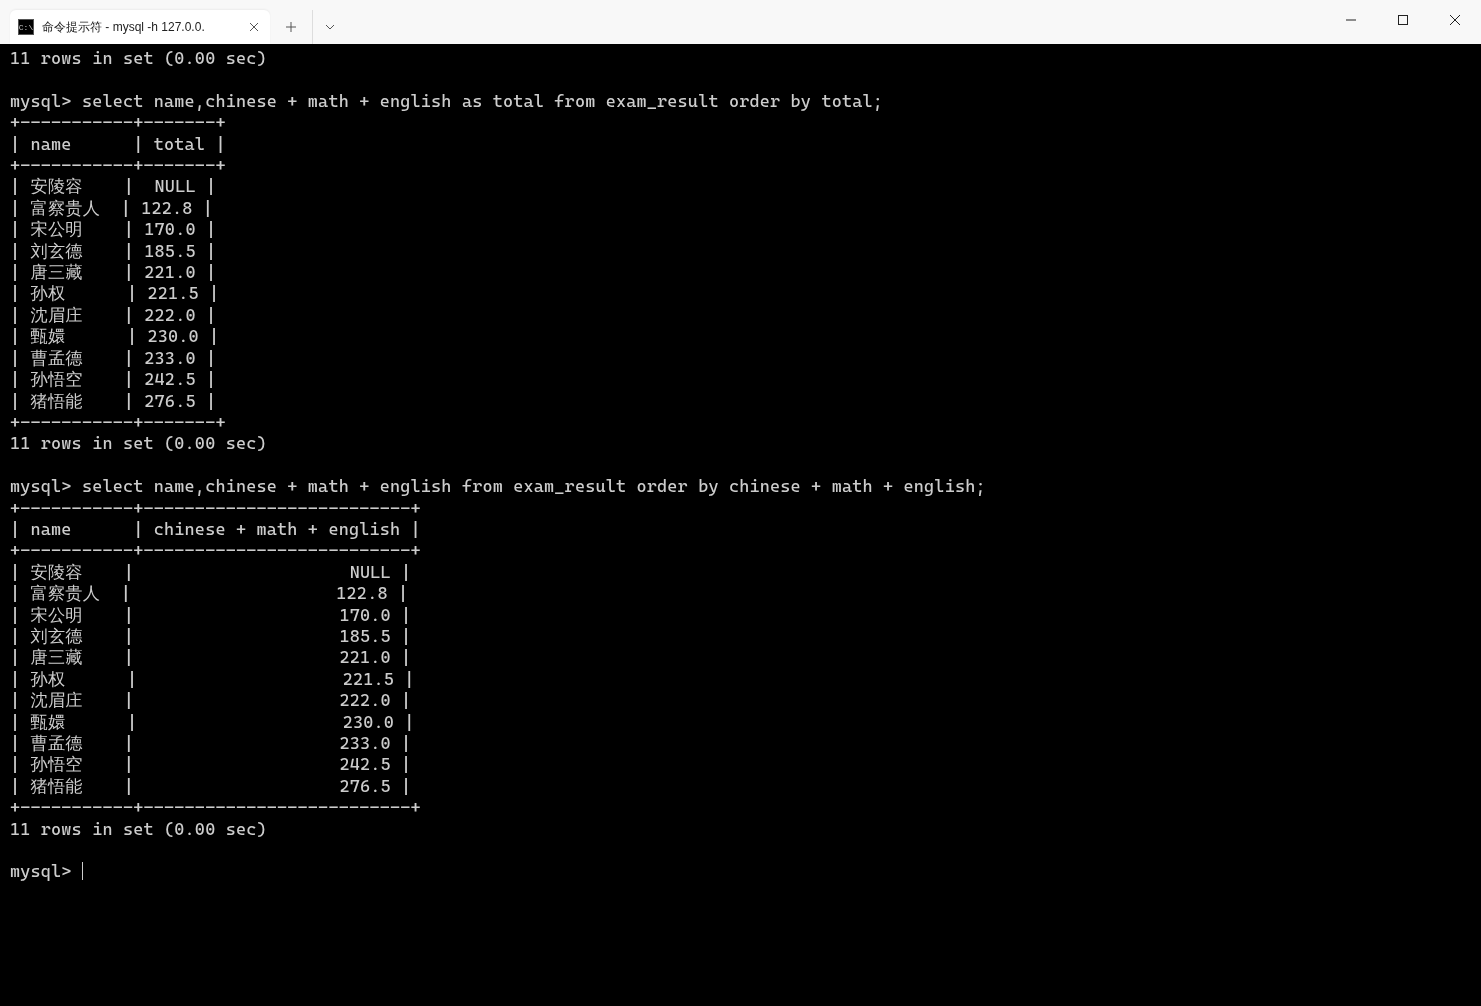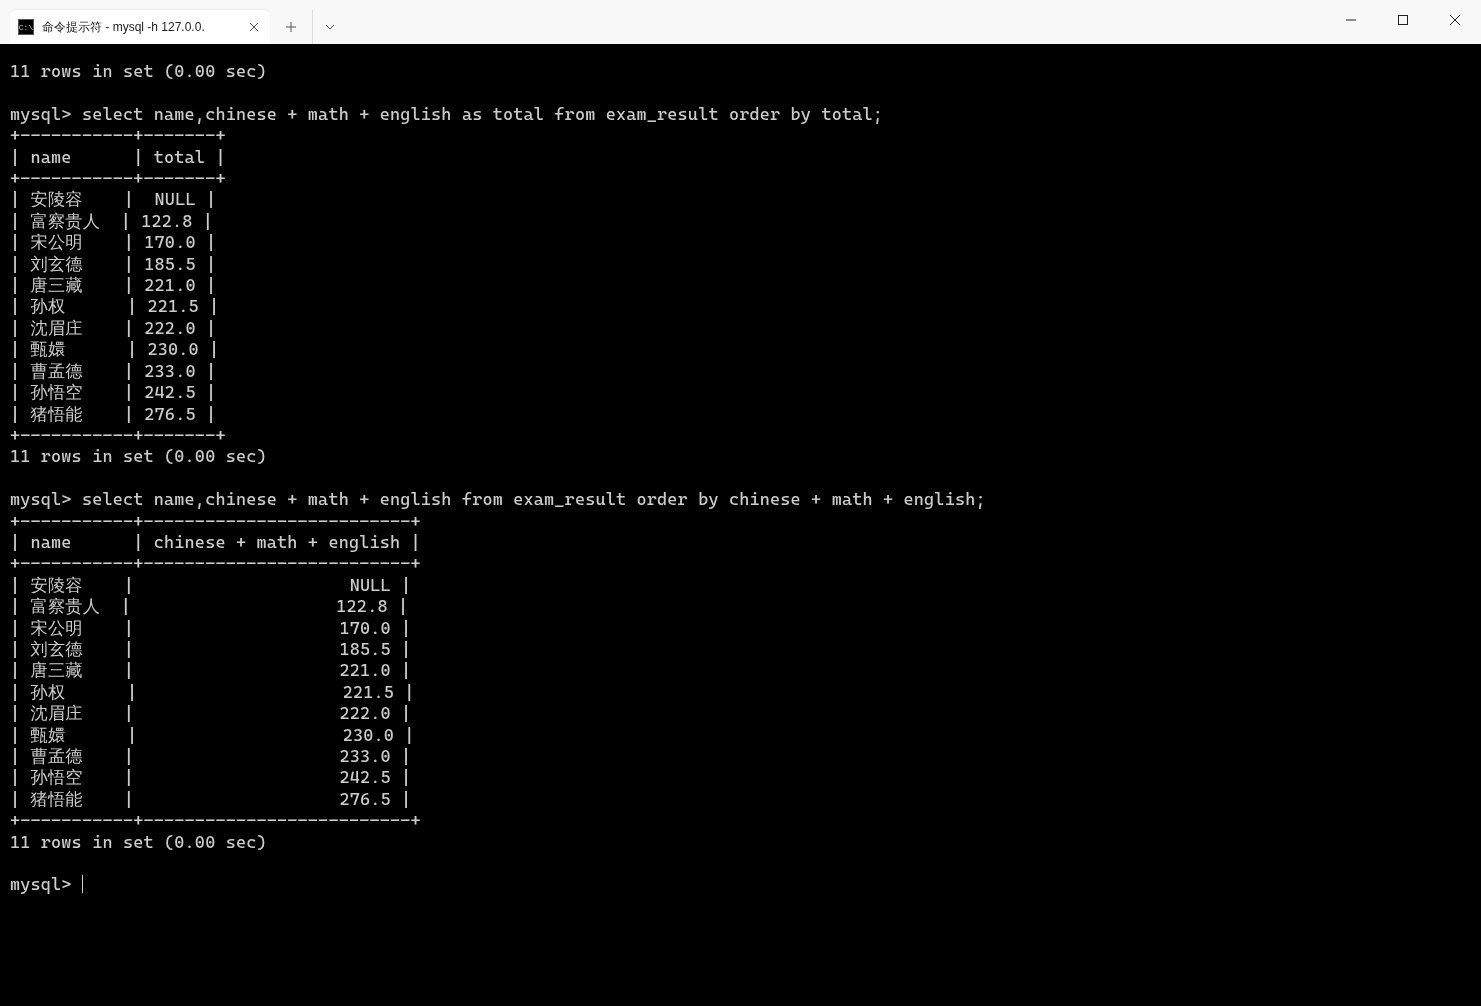--- a/index.html
+++ b/index.html
@@ -101,21 +101,21 @@
       height: 40px;
       display: flex;
       align-items: center;
       justify-content: center;
       color: #222;
     }
     .terminal {
       background: #000;
       color: #ccc;
       height: calc(1006px - 44px);
-      padding: 17px 10px;
+      padding: 4px 10px;
       font-size: 17.2px;
       line-height: 21.4px;
       white-space: pre;
       overflow: hidden;
       font-family: "Cascadia Mono", Consolas, "Courier New", monospace;
       letter-spacing: 0.2px;
     }
     .cursor {
       display: inline-block;
       width: 1px;

